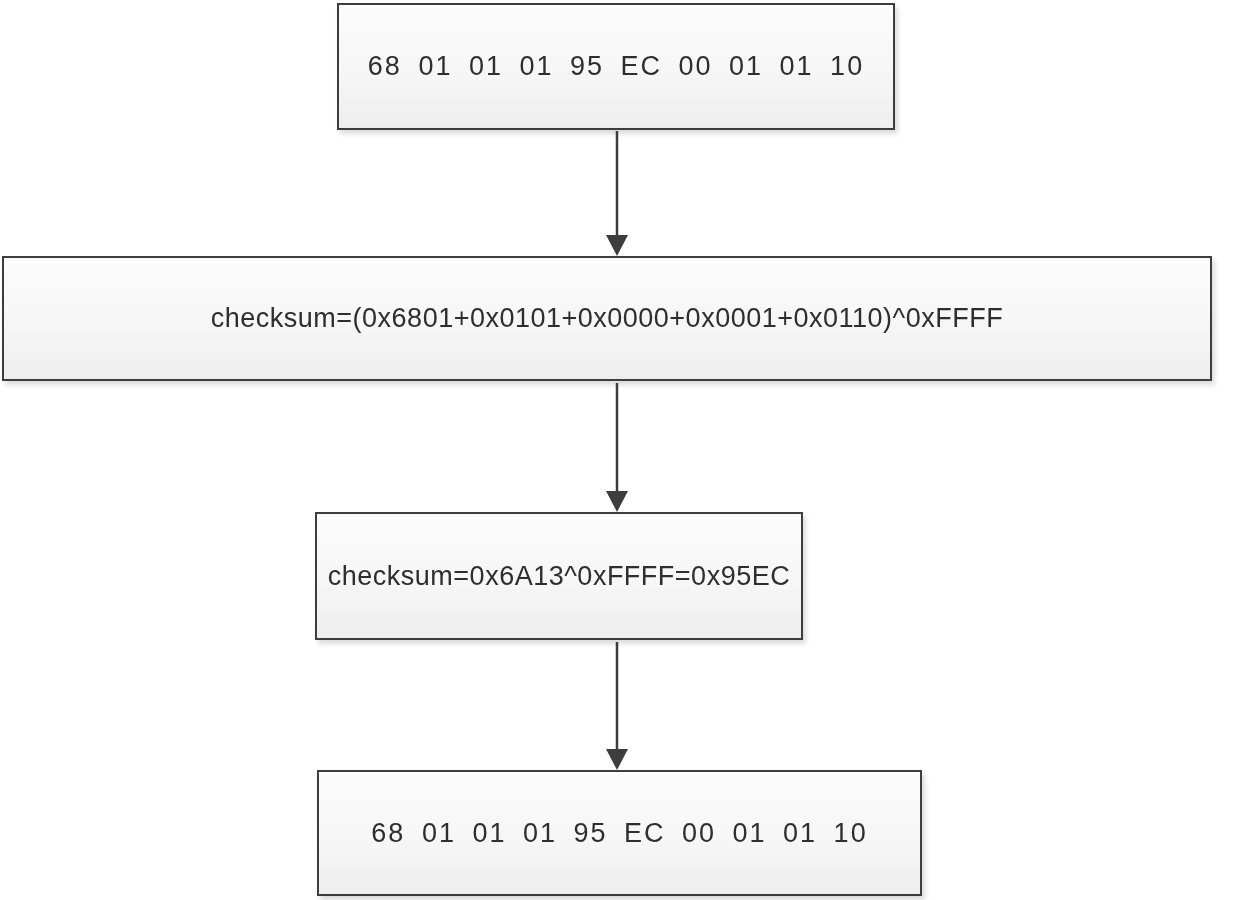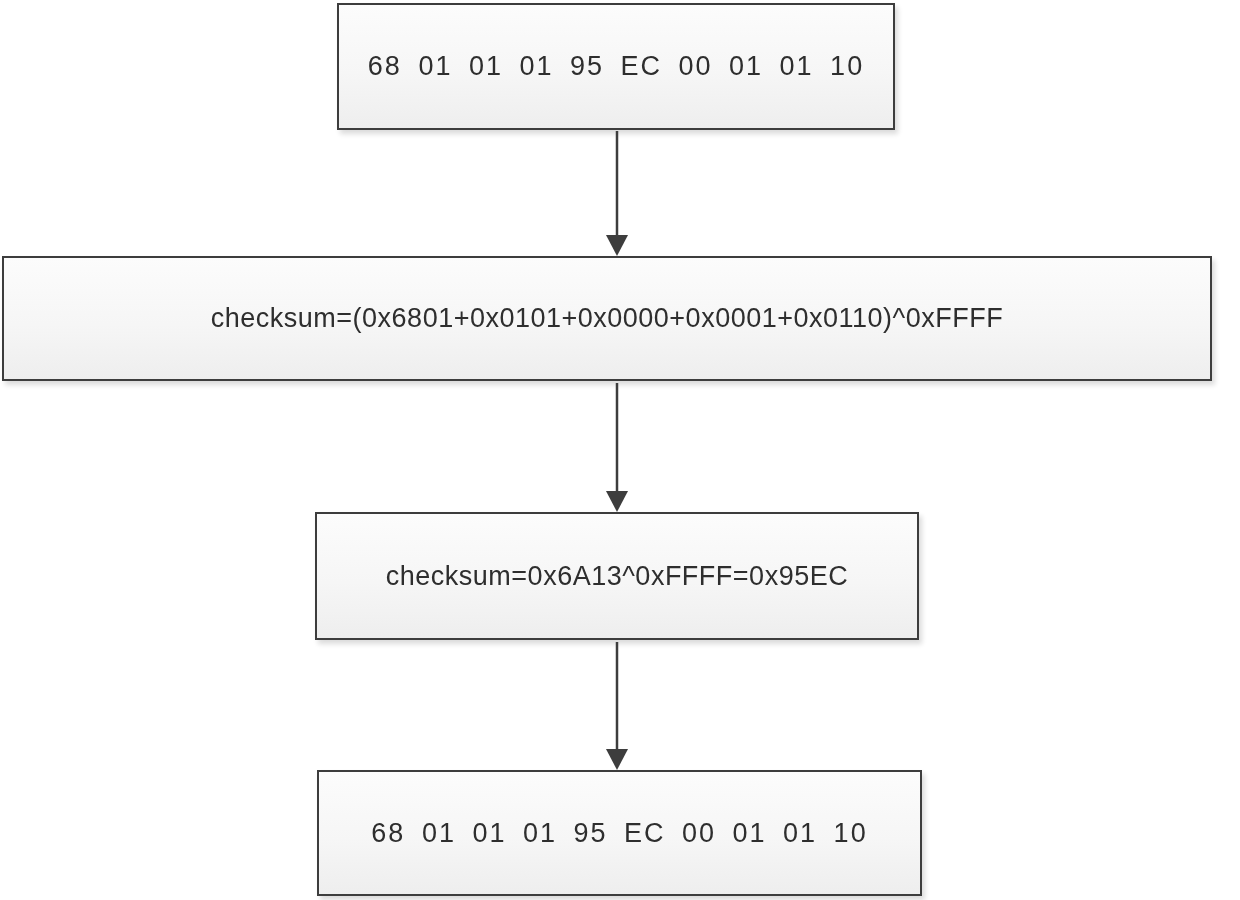--- a/index.html
+++ b/index.html
@@ -71,21 +71,21 @@
 
   <div class="node" style="left:2px; top:256px; width:1210px; height:125px;">
     <span class="node-text">checksum=(0x6801+0x0101+0x0000+0x0001+0x0110)^0xFFFF</span>
   </div>
 
   <svg class="arrow" style="left:602px; top:383px;" width="30" height="129" viewBox="0 0 30 129" xmlns="http://www.w3.org/2000/svg">
     <line x1="15" y1="0" x2="15" y2="112"></line>
     <polygon points="4,108 26,108 15,129"></polygon>
   </svg>
 
-  <div class="node" style="left:315px; top:512px; width:604px; height:128px;">
+  <div class="node" style="left:315px; top:512px; width:488px; height:128px;">
     <span class="node-text">checksum=0x6A13^0xFFFF=0x95EC</span>
   </div>
 
   <svg class="arrow" style="left:602px; top:642px;" width="30" height="128" viewBox="0 0 30 128" xmlns="http://www.w3.org/2000/svg">
     <line x1="15" y1="0" x2="15" y2="111"></line>
     <polygon points="4,107 26,107 15,128"></polygon>
   </svg>
 
   <div class="node" style="left:317px; top:770px; width:605px; height:126px;">
     <span class="node-text hex">68 01 01 01 95 EC 00 01 01 10</span>

